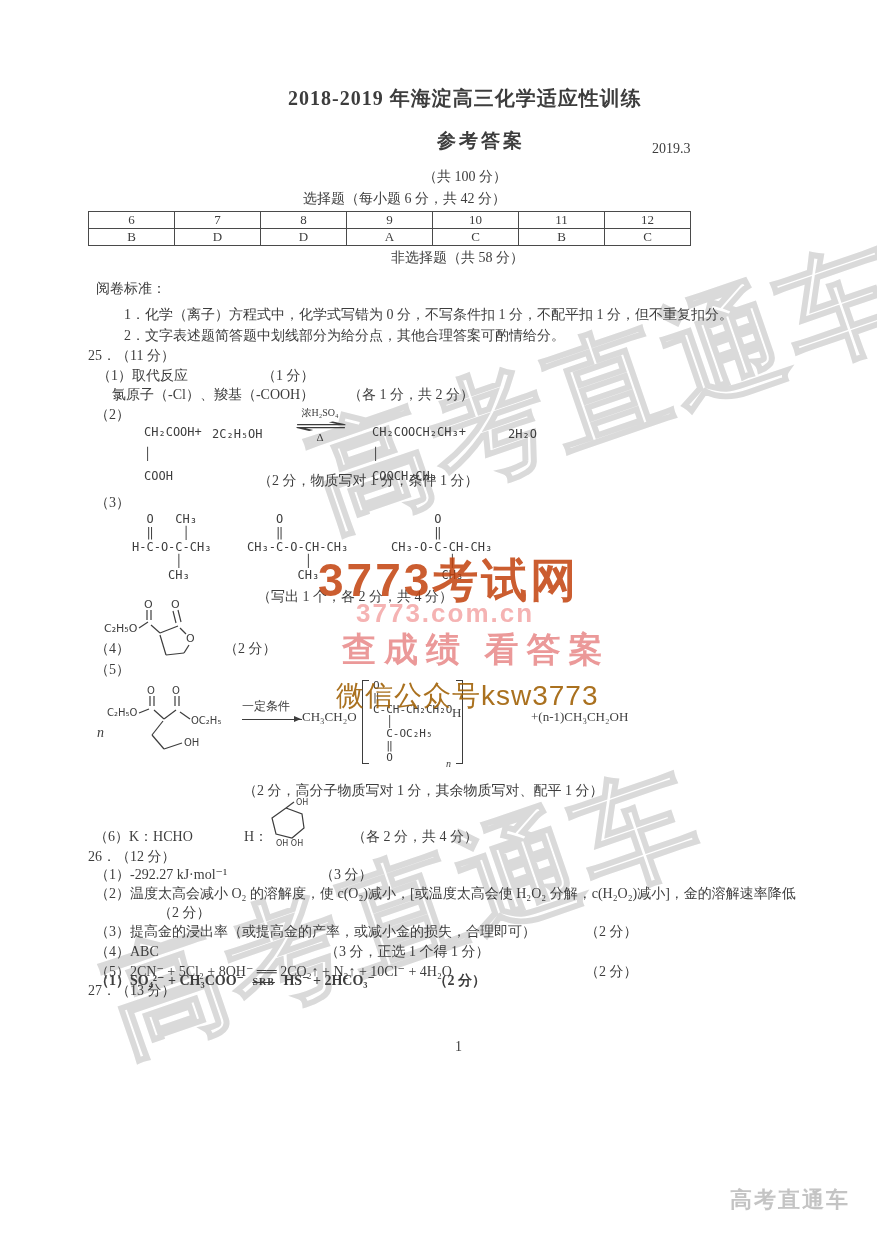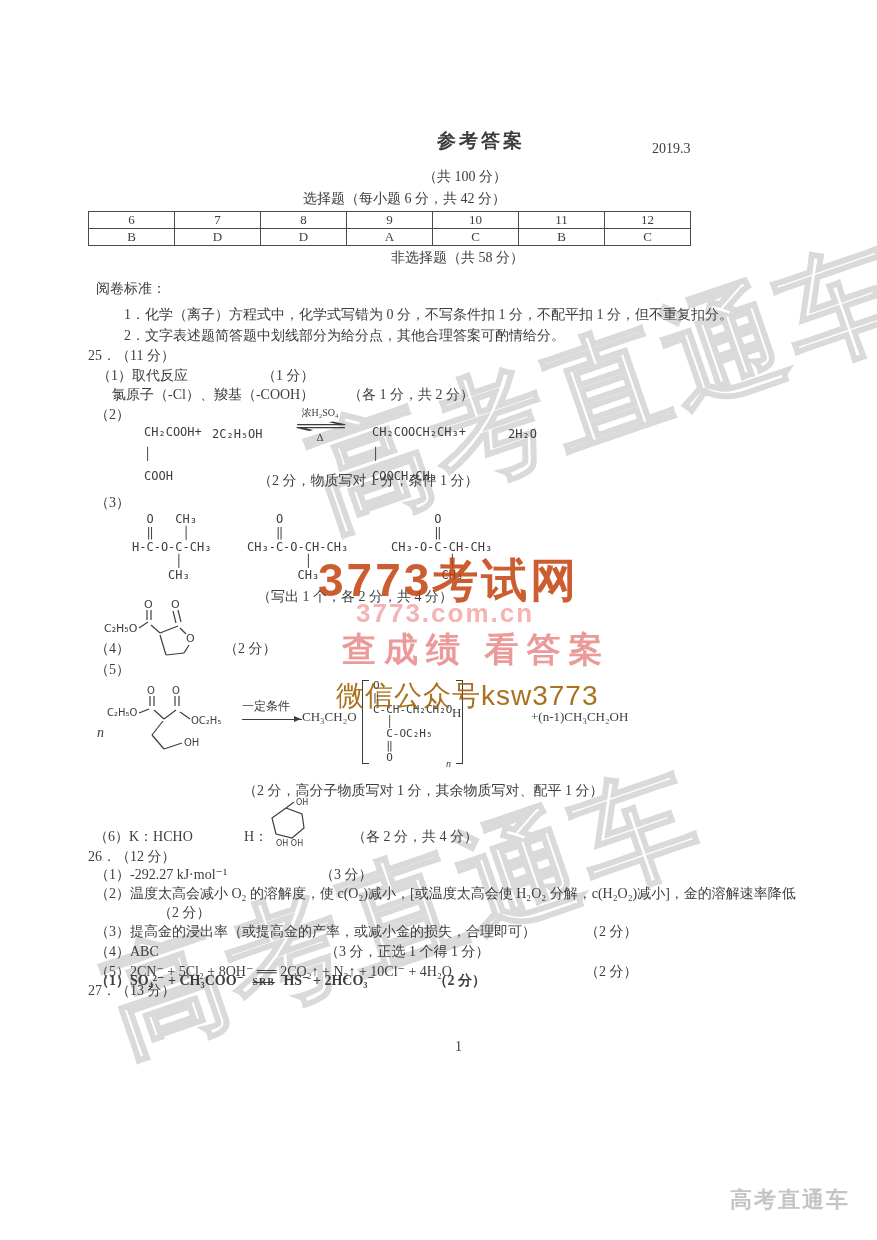--- a/index.html
+++ b/index.html
@@ -53,20 +53,21 @@
         letter-spacing:2px;color:#c4c4c4;font-weight:bold;}
 </style>
 </head>
 <body>
 
 <div class="page">
 
   <div class="wm-diag" style="left:300px;top:308px;">高考直通车</div>
   <div class="wm-diag" style="left:95px;top:833px;">高考直通车</div>
 
+  <div class="t bold" style="left:288px;top:86px;font-size:20px;letter-spacing:1px;">2018-2019 年海淀高三化学适应性训练</div>
   <div class="t bold" style="left:437px;top:129px;font-size:19px;letter-spacing:3px;">参考答案</div>
   <div class="t" style="left:652px;top:140px;">2019.3</div>
   <div class="t" style="left:423px;top:168px;">（共 100 分）</div>
   <div class="t" style="left:303px;top:190px;">选择题（每小题 6 分，共 42 分）</div>
 
   <table class="ans-table">
     <tbody>
         <tr>
       <td>6</td>
       <td>7</td>

